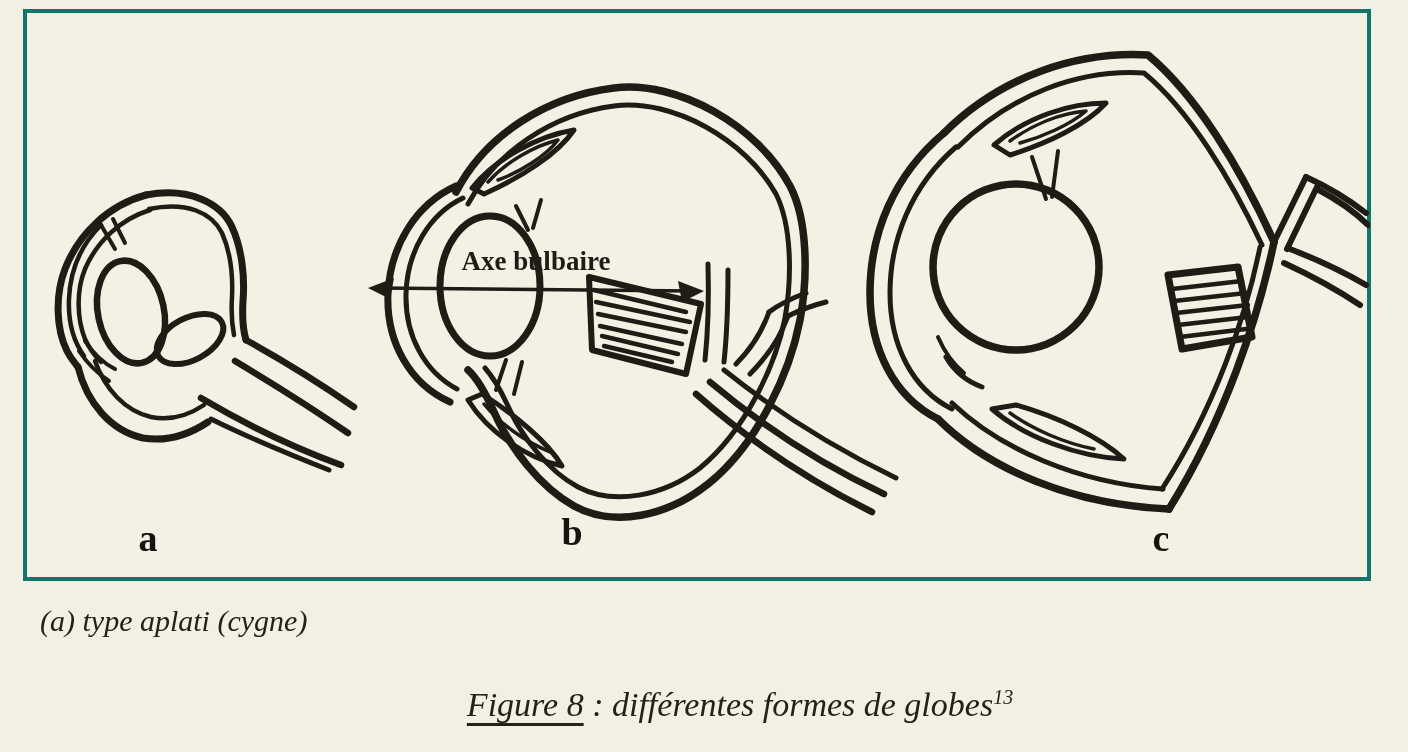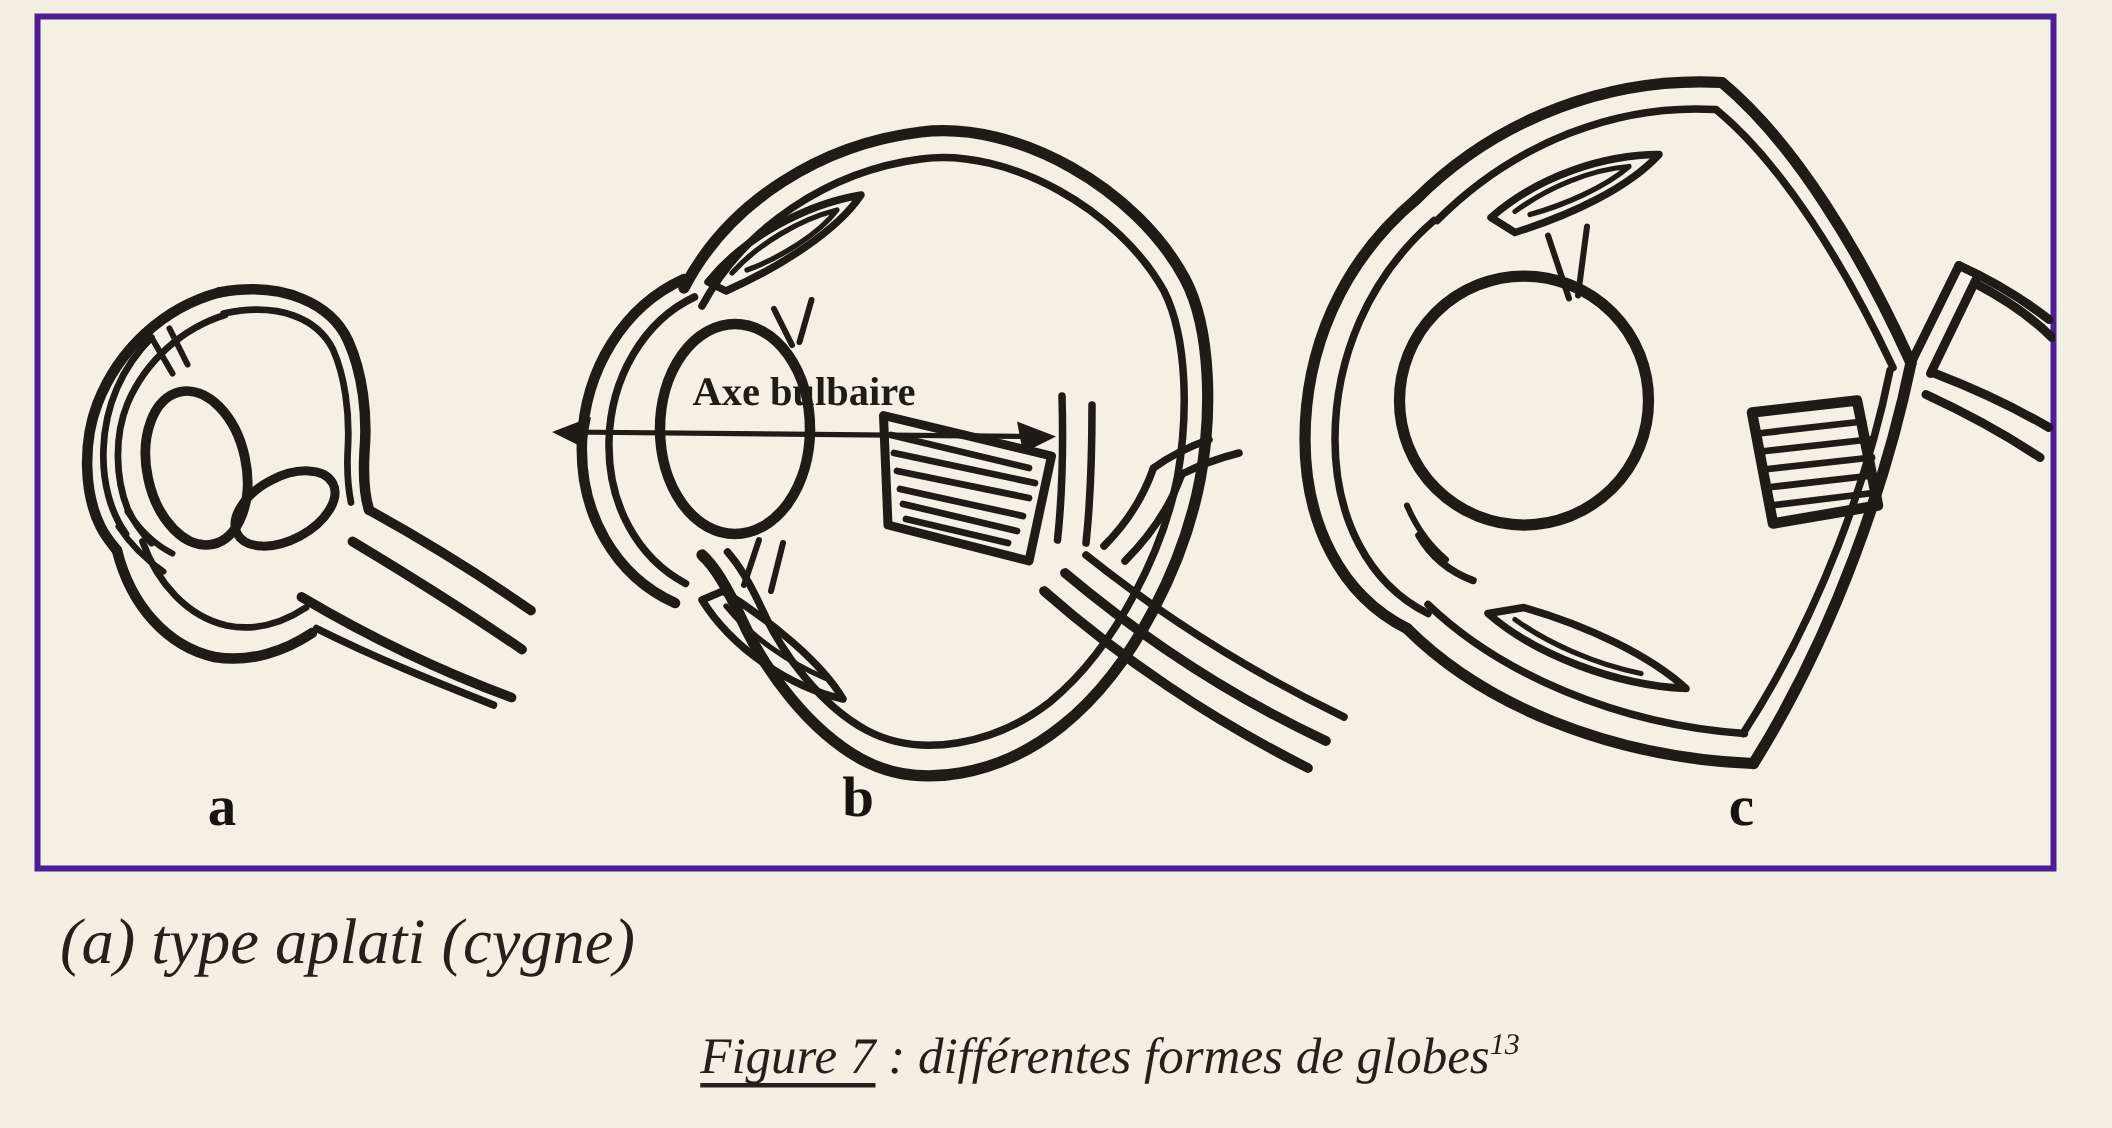--- a/index.html
+++ b/index.html
@@ -4,36 +4,36 @@
 <style>
   html,body{margin:0;padding:0;}
   body{
     width:1408px;height:752px;position:relative;overflow:hidden;
     background:#f3efe2;
     font-family:"Liberation Serif", serif;
     color:#201c16;
   }
   .figure-box{
     position:absolute;left:23px;top:9px;width:1340px;height:564px;
-    border:4px solid #4c1d95;background:#f4f0e4;
+    border:4px solid #0f766e;background:#f4f0e4;
   }
   .eye-svg{position:absolute;}
   .eye-a{left:22px;top:176px;width:310px;height:295px;}
   .eye-b{left:329px;top:51px;width:550px;height:460px;}
   .eye-c{left:833px;top:24px;width:510px;height:500px;}
   .panel-letter{
     position:absolute;transform:translateX(-50%);
     font-weight:bold;font-size:38px;line-height:1;color:#17130e;
   }
   .letter-a{left:121px;top:506px;}
   .letter-b{left:545px;top:500px;}
   .letter-c{left:1134px;top:506px;}
   .labels-row{position:absolute;left:0;top:604px;width:1408px;height:50px;}
   .panel-label{
-    position:absolute;top:0;font-style:italic;font-size:43px;
+    position:absolute;top:0;font-style:italic;font-size:30px;
     white-space:nowrap;color:#25211a;
   }
   .label-a{left:40px;}
   .label-b{left:440px;}
   .label-c{left:944px;}
   .caption{
     position:absolute;left:72px;top:686px;width:1336px;
     text-align:center;font-style:italic;font-size:34px;color:#25211a;
   }
   .caption .cap-title{
@@ -183,16 +183,16 @@
     <div class="panel-letter letter-a">a</div>
     <div class="panel-letter letter-b">b</div>
     <div class="panel-letter letter-c">c</div>
   </div>
 
   <div class="labels-row">
     <span class="panel-label label-a">(a) type aplati (cygne)</span>
   </div>
 
   <div class="caption">
-    <span class="cap-title">Figure 7</span><span> : </span><span>différentes formes de globes</span><sup>13</sup>
+    <span class="cap-title">Figure 8</span><span> : </span><span>différentes formes de globes</span><sup>13</sup>
   </div>
 
 </div>
 
 </body></html>

